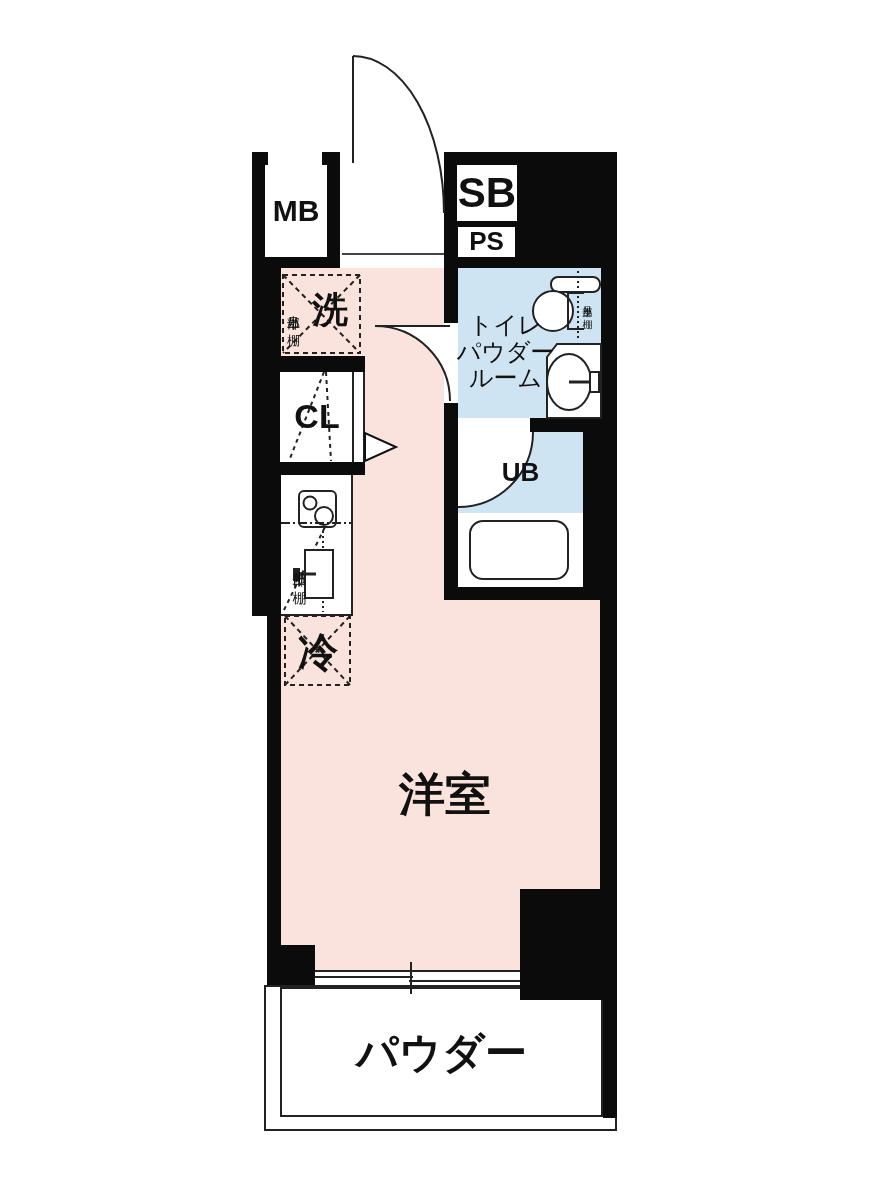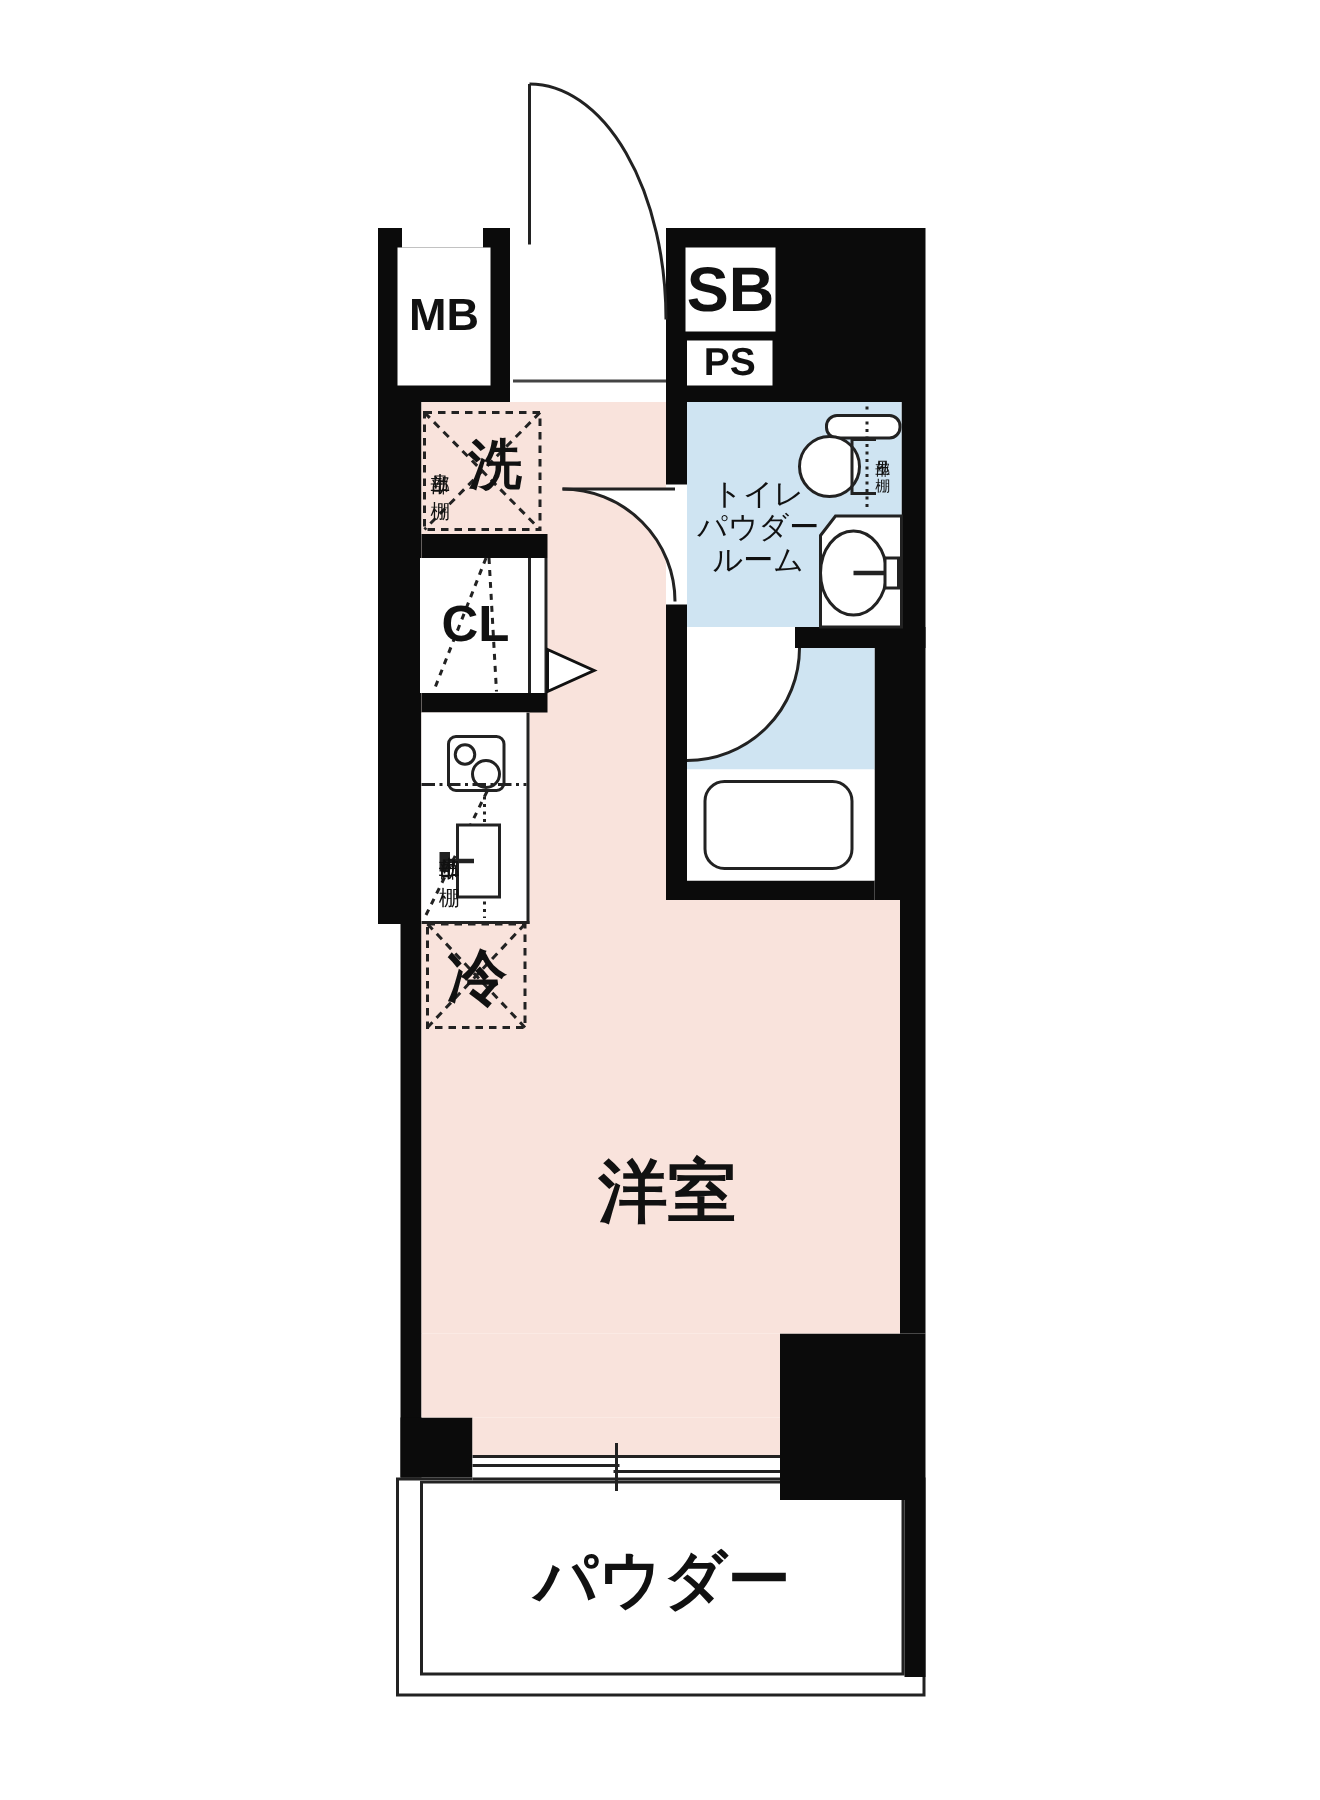--- a/index.html
+++ b/index.html
@@ -139,22 +139,23 @@
   </svg>
 
   <div class="abs lbl" style="left:265px;top:165px;width:62px;height:92px;font-size:30px;">MB</div>
   <div class="abs lbl" style="left:457px;top:165px;width:60px;height:56px;font-size:42px;">SB</div>
   <div class="abs lbl" style="left:458px;top:227px;width:57px;height:30px;font-size:26px;">PS</div>
   <div class="abs lbl" style="left:305px;top:288px;width:50px;height:44px;font-size:36px;">洗</div>
   <div class="abs vtext" style="left:284px;top:276px;width:18px;height:77px;font-size:13px;">上部吊り棚</div>
   <div class="abs lbl" style="left:280px;top:372px;width:74px;height:90px;font-size:34px;">CL</div>
   <div class="abs vtext" style="left:291px;top:527px;width:18px;height:86px;font-size:14px;">上部吊り棚</div>
   <div class="abs lbl" style="left:293px;top:628px;width:50px;height:48px;font-size:40px;">冷</div>
-  <div class="abs col" style="position:absolute;left:448px;top:316px;width:115px;height:72px;color:var(--text,#111);font-size:20px;line-height:1.1;">
+  <div class="abs col" style="position:absolute;left:448px;top:316px;width:115px;height:72px;color:var(--text,#111);font-size:24px;line-height:1.1;">
     <span>トイレ</span>
     <span>パウダー</span>
     <span>ルーム</span>
   </div>
   <div class="abs vtext" style="left:580px;top:271px;width:14px;height:68px;font-size:10px;letter-spacing:0;">上部吊り棚</div>
+  <div class="abs lbl" style="left:458px;top:432px;width:125px;height:81px;font-size:26px;">UB</div>
   <div class="abs lbl" style="left:345px;top:766px;width:200px;height:56px;font-size:46px;">洋室</div>
   <div class="abs lbl" style="left:290px;top:1028px;width:303px;height:50px;font-size:42px;">パウダー</div>
 
 </div>
 
 </body></html>

